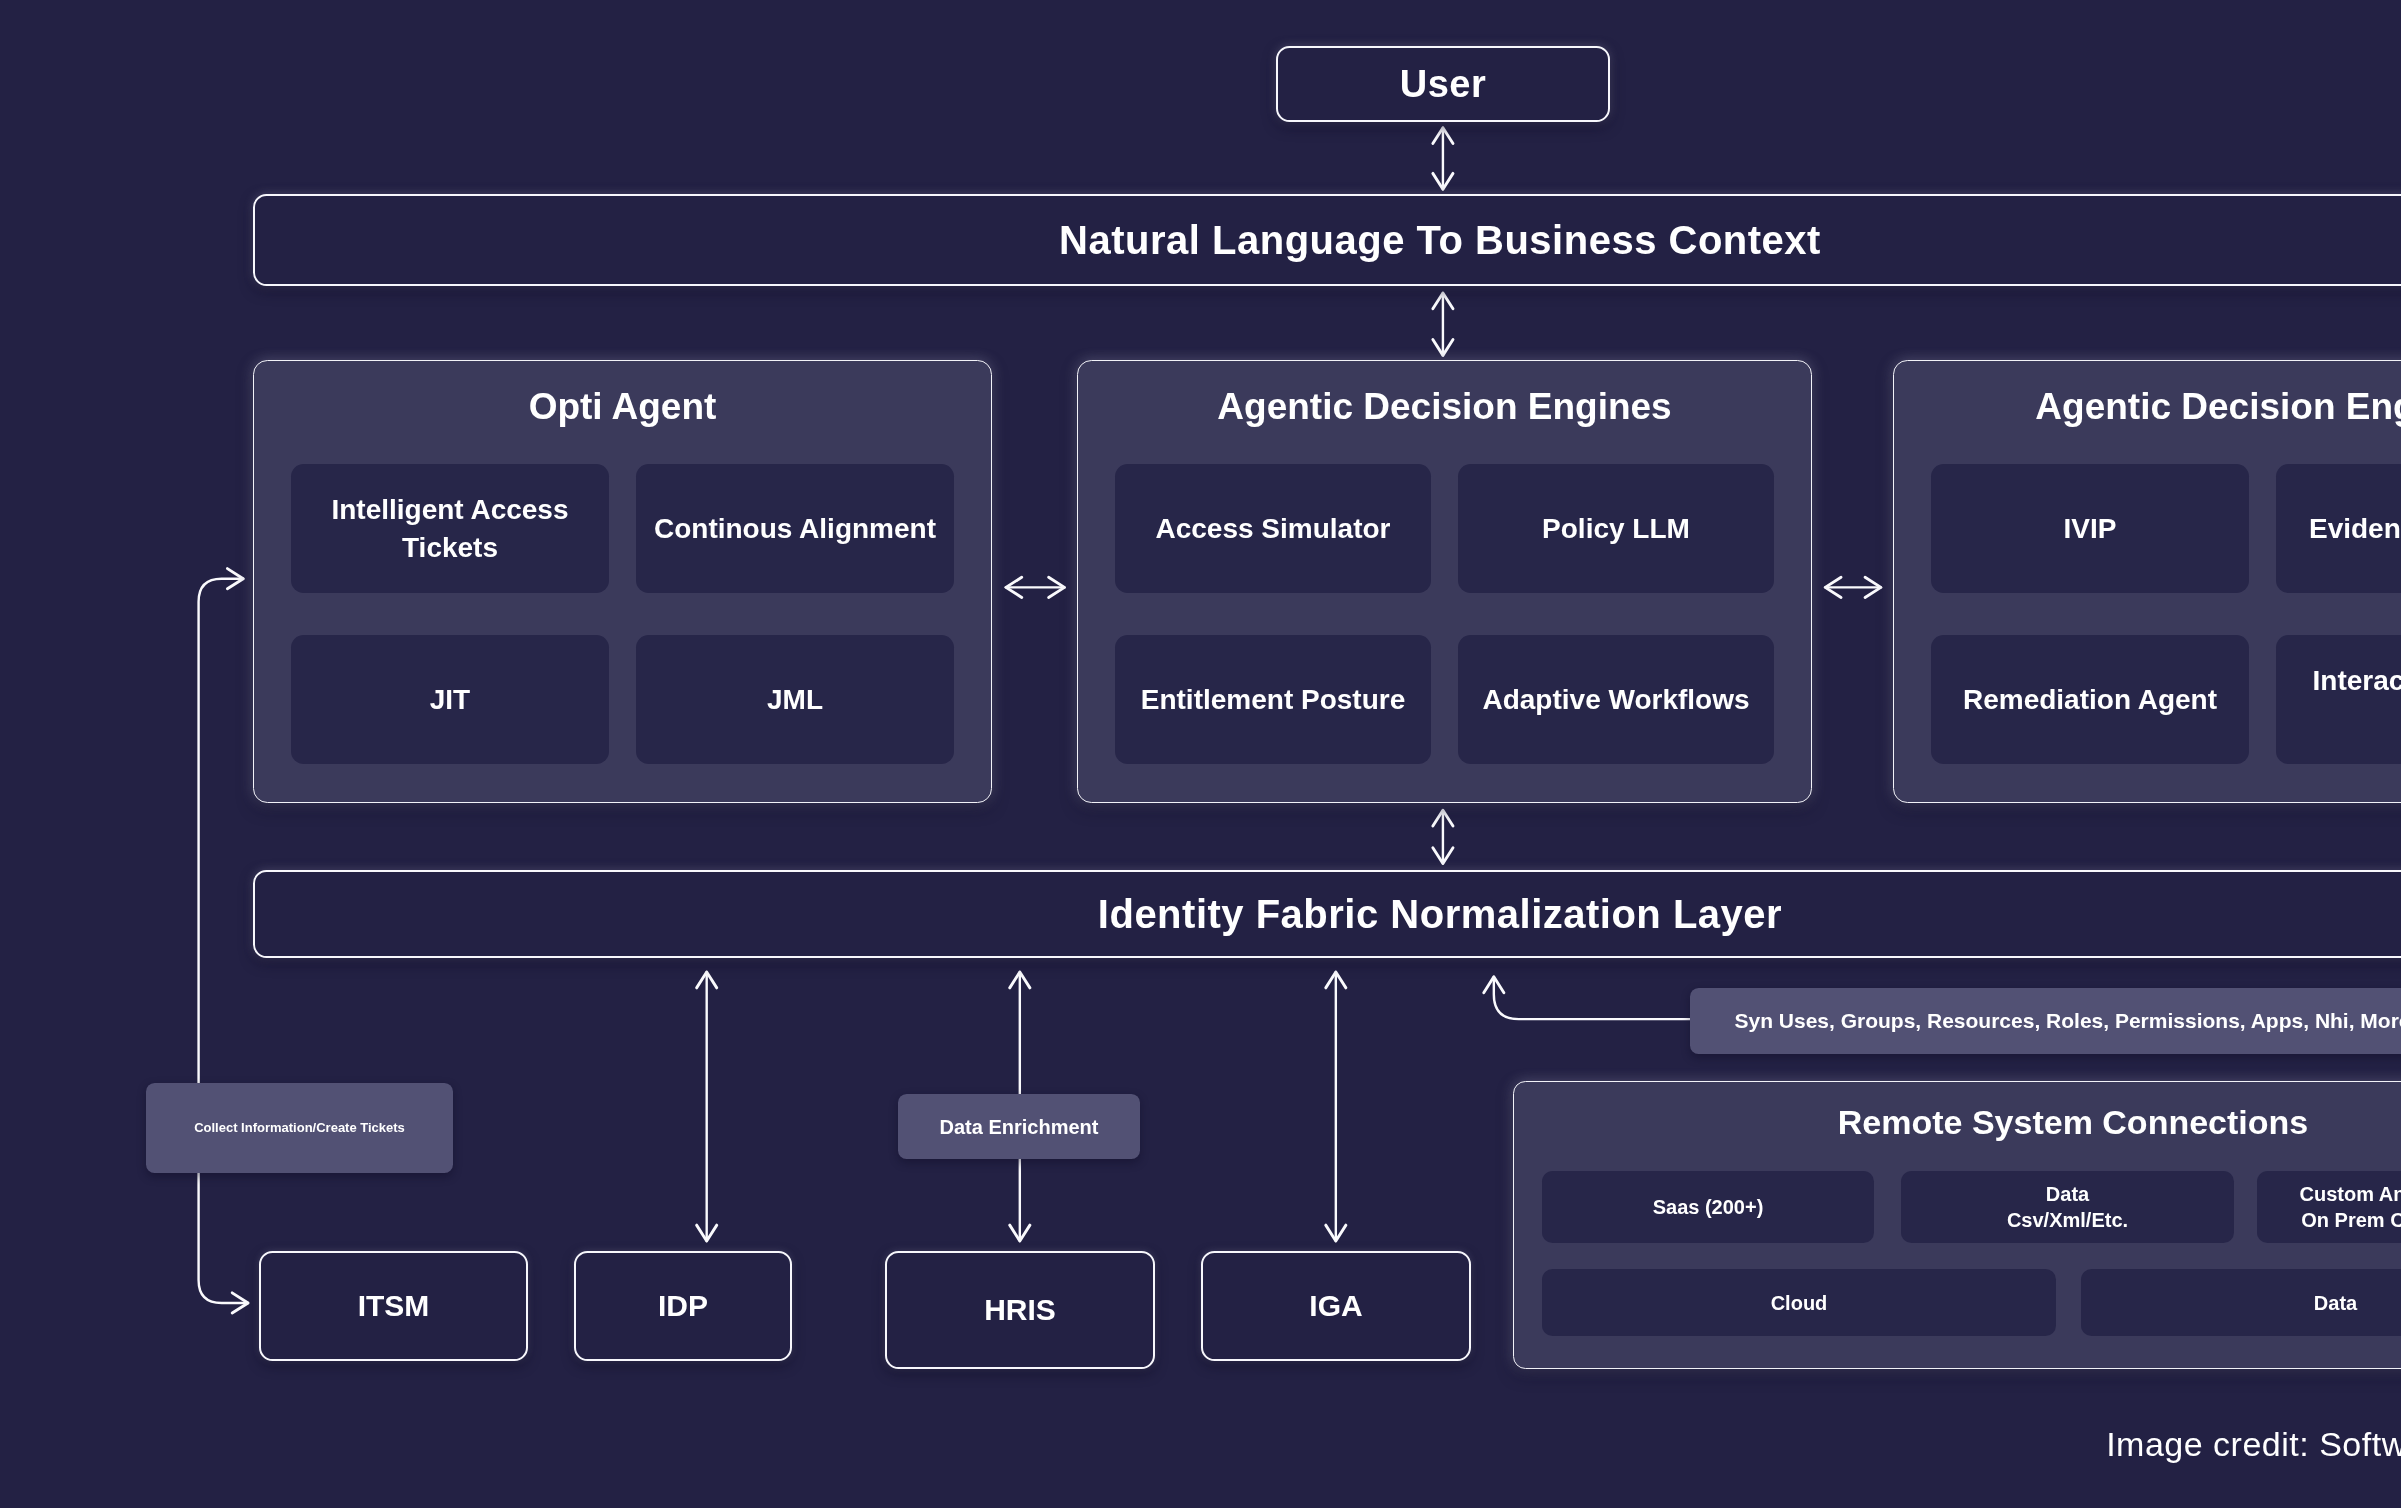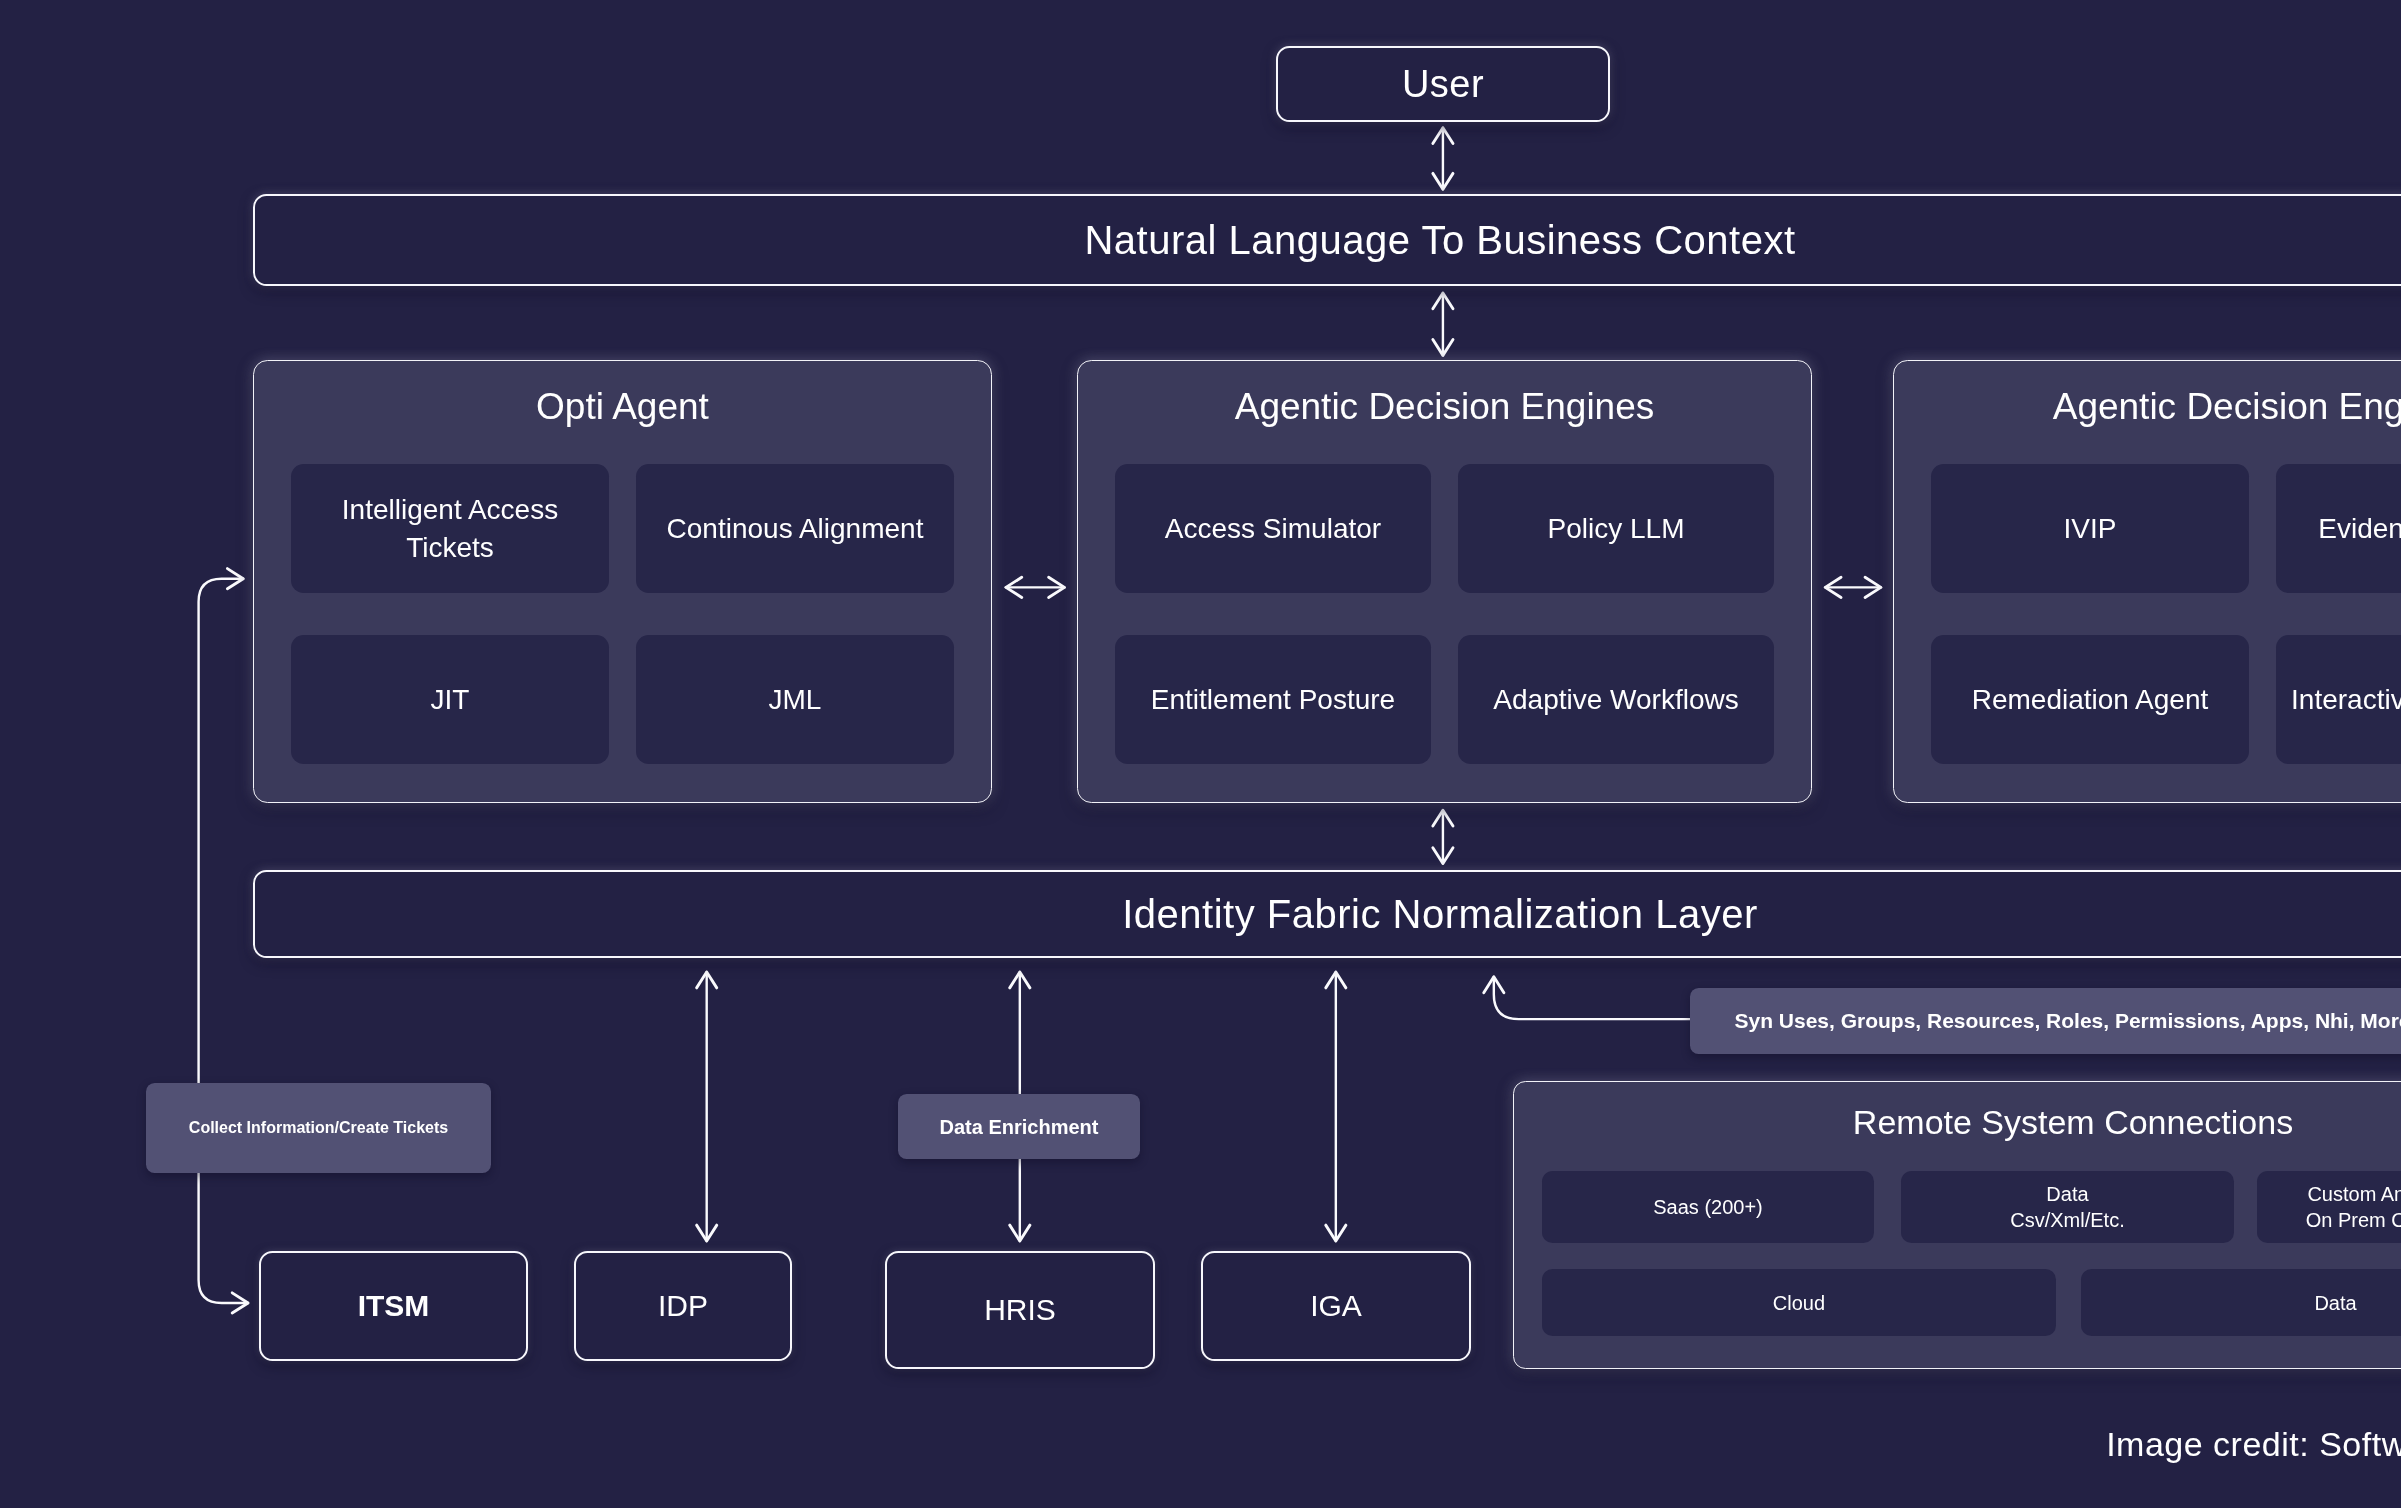--- a/index.html
+++ b/index.html
@@ -1,21 +1,21 @@
 <!DOCTYPE html>
 <html style="font-size:7.7px"><head>
 <meta charset="utf-8">
 <style>
   html,body{margin:0;padding:0;background:#232144;}
   .canvas{
     position:relative;width:2882px;height:1508px;background:#232144;
     font-family:"Liberation Sans",sans-serif;color:#ffffff;overflow:hidden;
   }
   .connectors{position:absolute;left:0;top:0;z-index:1;}
-  .node{position:absolute;z-index:2;box-sizing:border-box;display:flex;align-items:center;justify-content:center;text-align:center;}
+  .node{position:absolute;z-index:2;box-sizing:border-box;display:flex;align-items:center;justify-content:center;text-align:center;font-weight:bold;}
   .bar{
     background:#232144;border:2.4px solid #f7f7fc;border-radius:13.4px;
     font-size:40px;letter-spacing:0.5px;
     box-shadow:0 4.8px 12.5px rgba(12,10,34,.55), 0 0 9.6px rgba(205,205,235,.28);
   }
   .panel{
     background:#3b3a5b;border:1.9px solid #f2f2f8;border-radius:14.4px;
     box-shadow:0 5.8px 14.4px rgba(12,10,34,.5), 0 0 13.4px rgba(210,210,240,.32);
   }
   .panel-title{position:absolute;left:0;right:0;top:25px;font-size:37px;text-align:center;}
@@ -103,21 +103,21 @@
       <div class="module">Evidence Collector</div>
       <div class="module">Remediation Agent</div>
       <div class="module">Interactive Access Map</div>
     </div>
   </div>
 
   <div class="node bar" style="left:253px;top:870px;width:2374px;height:88px;">
     <span>Identity Fabric Normalization Layer</span>
   </div>
 
-  <div class="node pill" style="left:146px;top:1083px;width:345px;height:90px;font-size:16px;">Collect Information/Create Tickets</div>
+  <div class="node pill" style="left:146px;top:1083px;width:307px;height:90px;font-size:13px;">Collect Information/Create Tickets</div>
 
 
   <div class="node pill" style="left:898px;top:1094px;width:242px;height:65px;font-size:20px;">Data Enrichment</div>
 
   <div class="node pill" style="left:1690px;top:988px;width:765px;height:66px;font-size:21px;">Syn Uses, Groups, Resources, Roles, Permissions, Apps, Nhi, More</div>
 
   <div class="node system bold" style="left:259px;top:1251px;width:269px;height:110px;">ITSM</div>
   <div class="node system" style="left:574px;top:1251px;width:218px;height:110px;">IDP</div>
   <div class="node system" style="left:885px;top:1251px;width:270px;height:118px;">HRIS</div>
   <div class="node system" style="left:1201px;top:1251px;width:270px;height:110px;">IGA</div>

